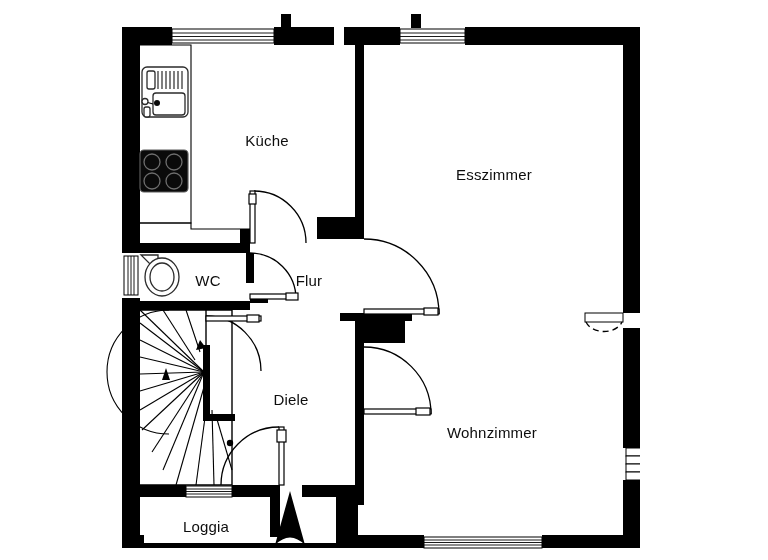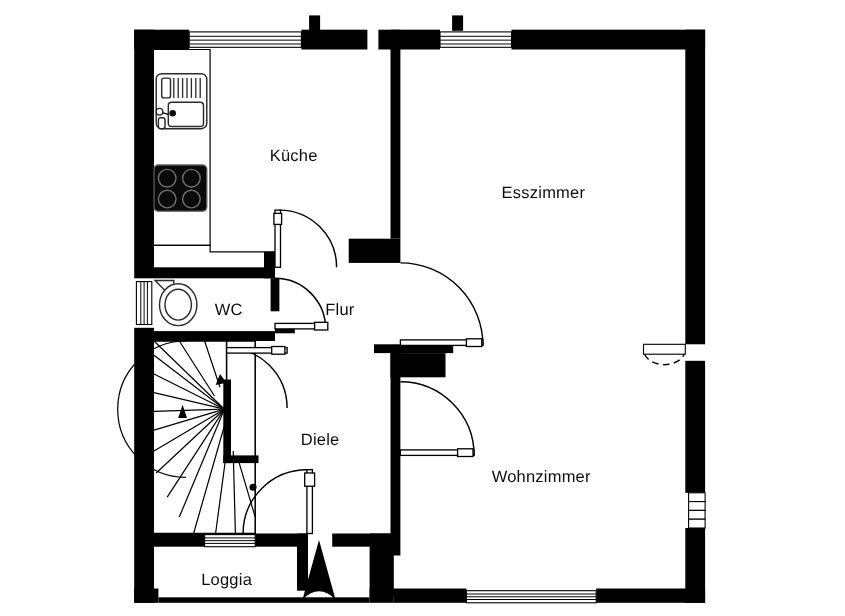--- a/index.html
+++ b/index.html
@@ -2,21 +2,21 @@
 <html><head>
 <meta charset="utf-8">
 <style>
   html, body {
     margin: 0;
     padding: 0;
     background: #ffffff;
   }
   #plan-root {
     position: relative;
-    width: 768px;
+    width: 640px;
     height: 560px;
     background: #fdba74;
     font-family: "Liberation Sans", sans-serif;
     overflow: hidden;
   }
   svg#floorplan {
     display: block;
     width: 768px;
     height: 560px;
   }

